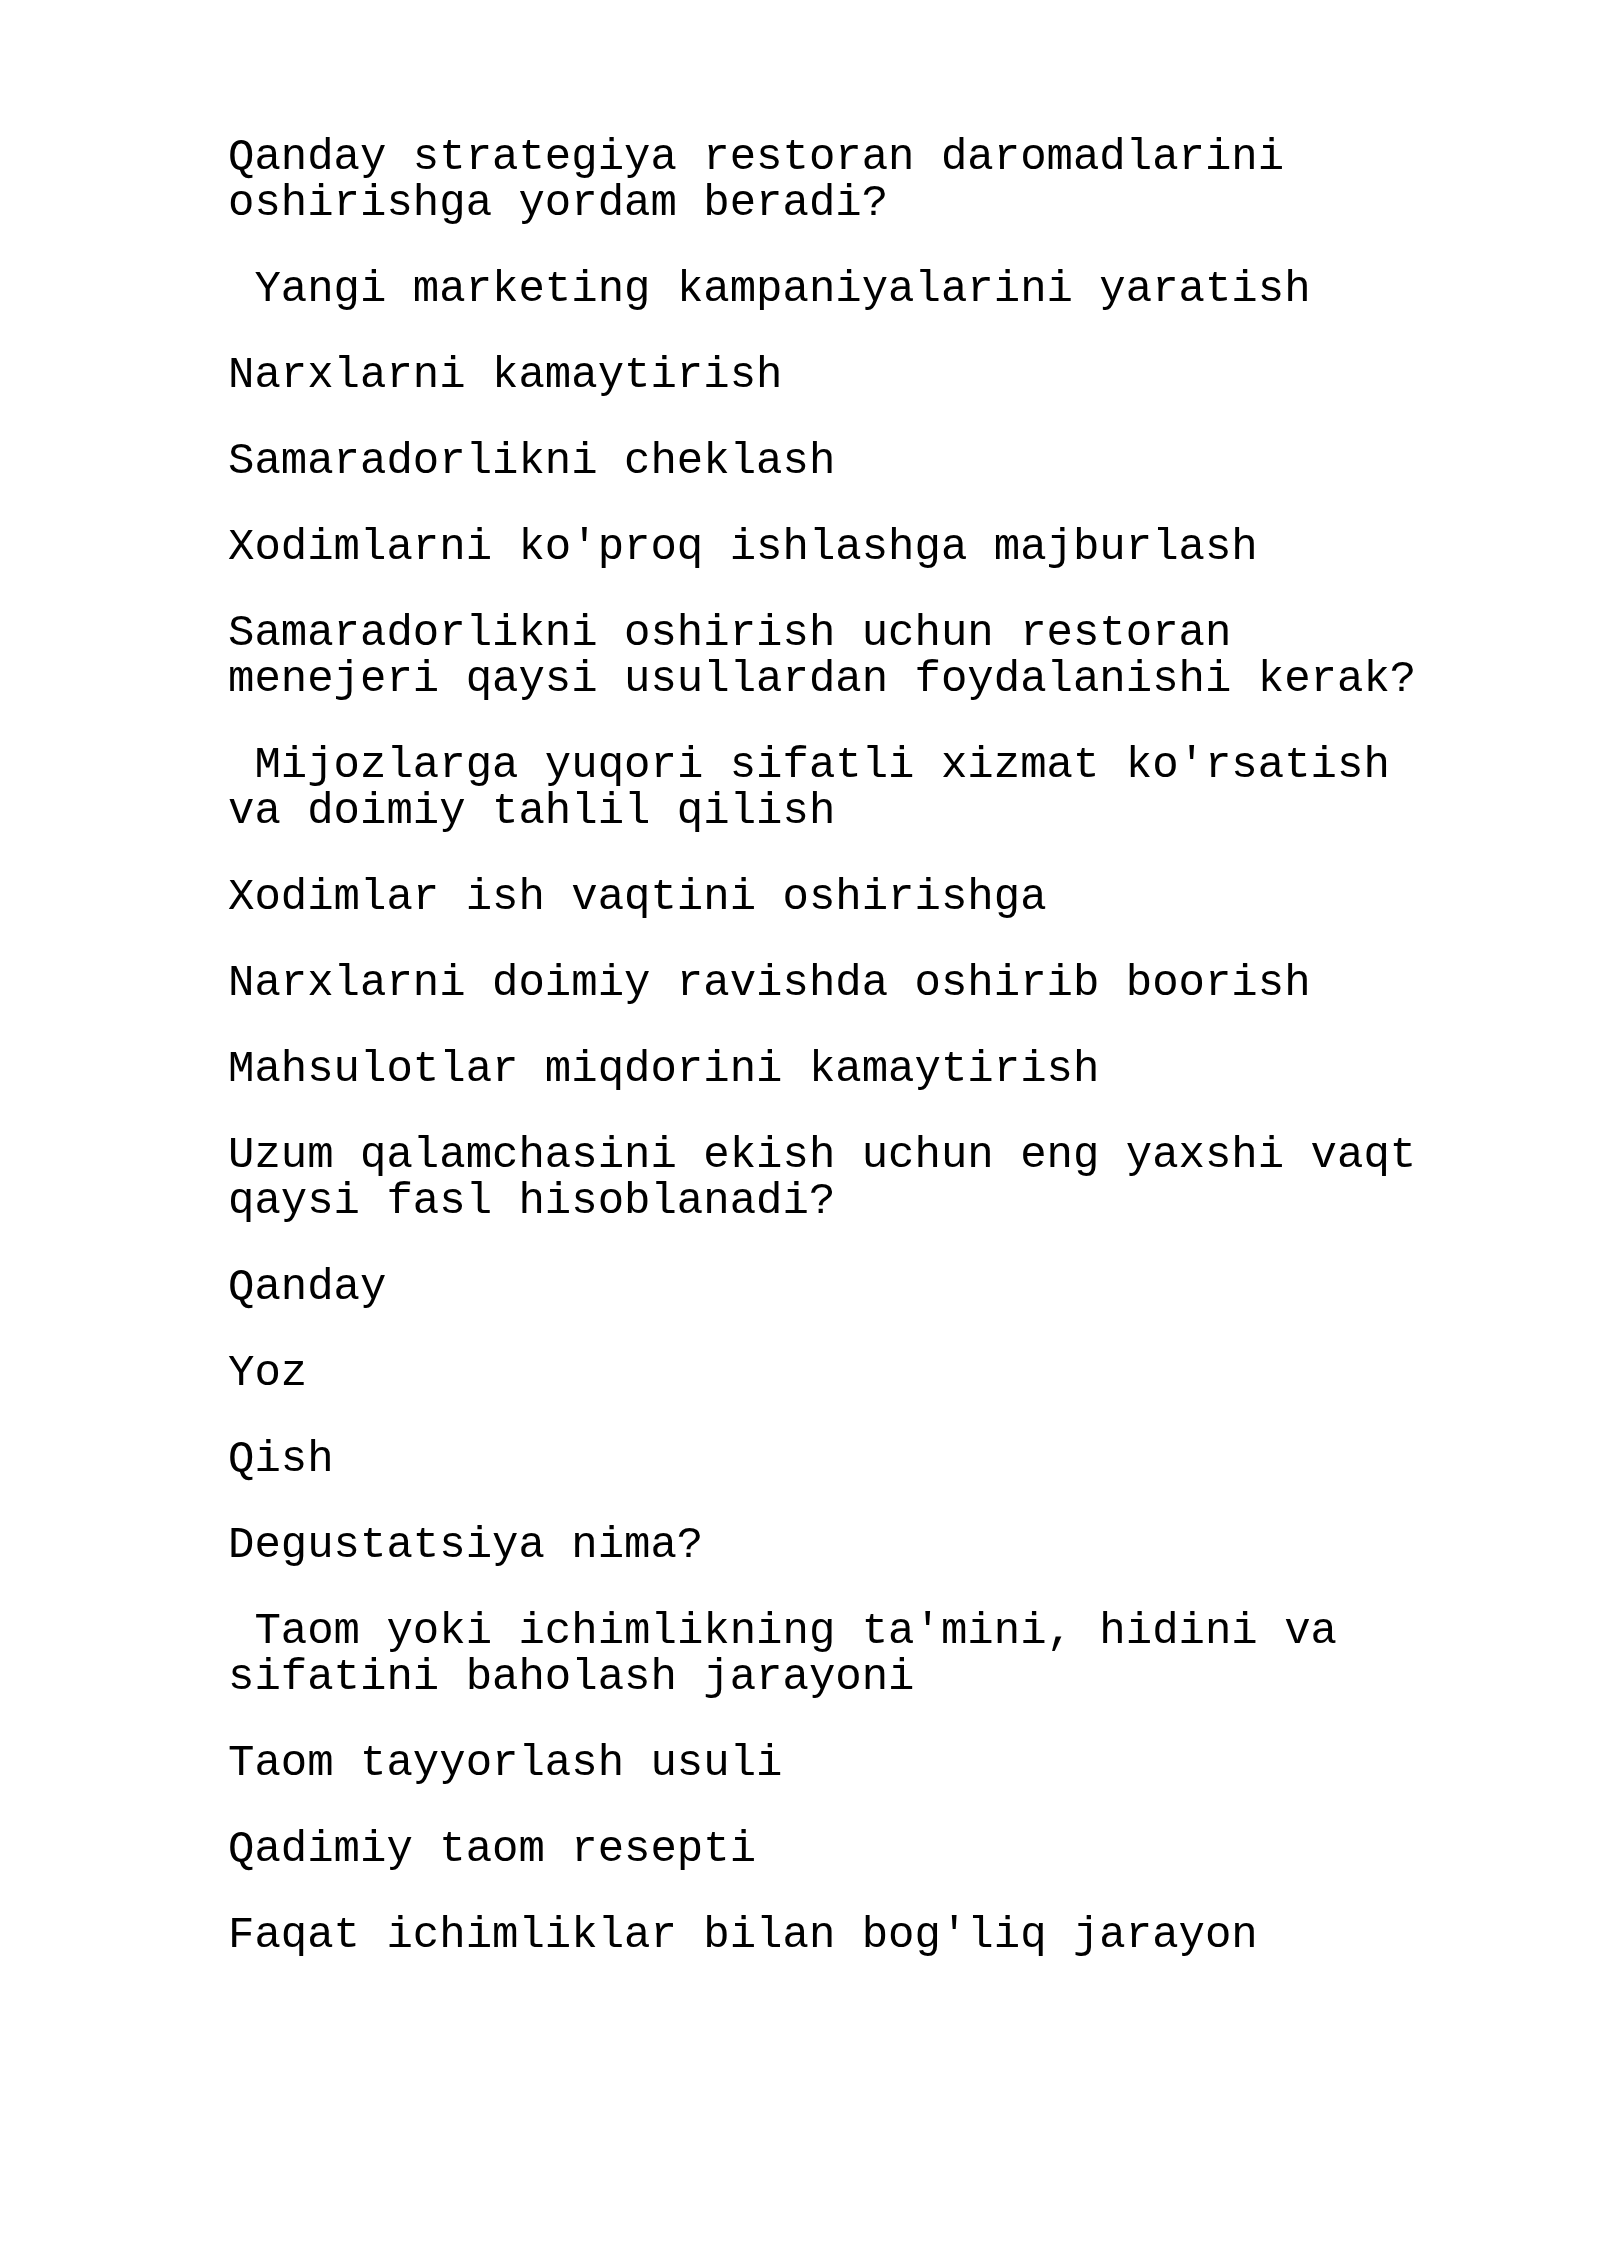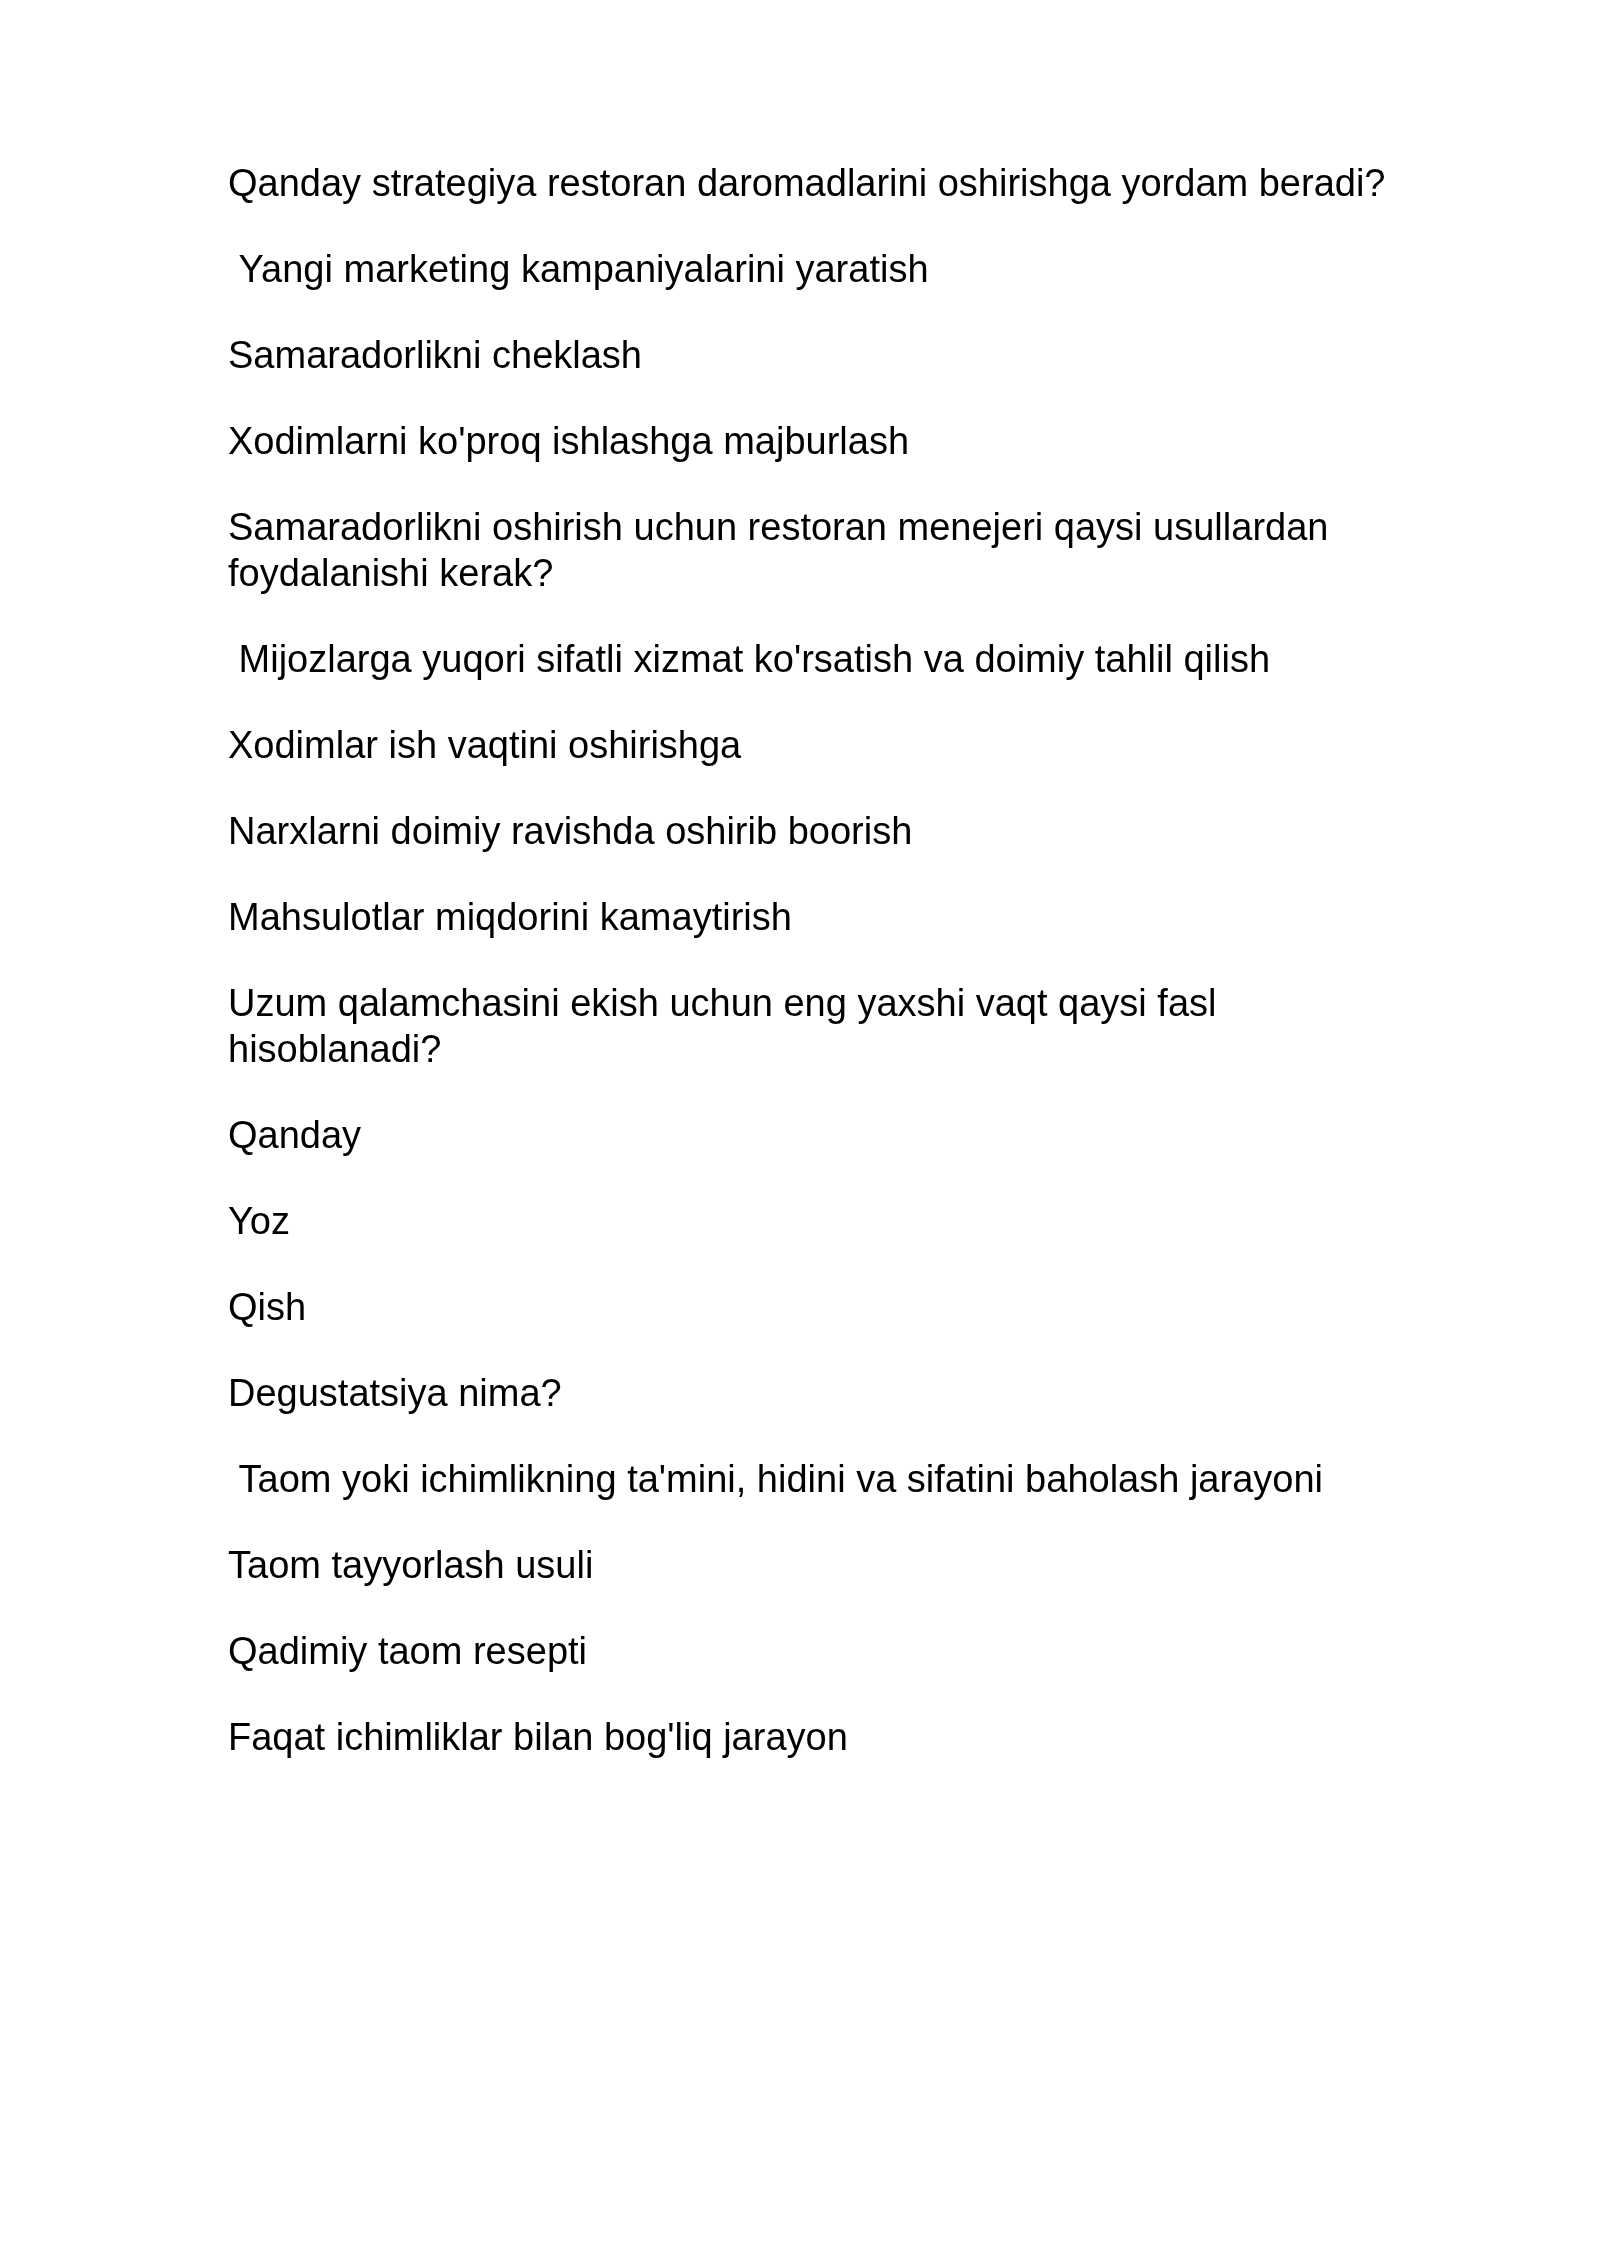--- a/index.html
+++ b/index.html
@@ -9,24 +9,24 @@
   body {
     width: 1600px;
     height: 2262px;
     background: #ffffff;
     position: relative;
     overflow: hidden;
   }
   .doc-content {
     position: absolute;
     left: 228px;
-    top: 160px;
+    top: 134px;
     width: 1200px;
-    font-family: Liberation Sans, sans-serif;
-    font-size: 38px;
+    font-family: Liberation Mono, monospace;
+    font-size: 44px;
     line-height: 46px;
     color: #000000;
   }
   .question-block {
     display: flow-root; 
   }
   .question-block + .question-block {
   }
   .para {
     margin: 0 0 40px 0;
@@ -34,20 +34,21 @@
   }
 </style>
 </head>
 <body>
 
 <div class="doc-content">
 
   <section class="question-block">
     <p class="para question">Qanday strategiya restoran daromadlarini oshirishga yordam beradi?</p>
     <p class="para option"> Yangi marketing kampaniyalarini yaratish</p>
+    <p class="para option">Narxlarni kamaytirish</p>
     <p class="para option">Samaradorlikni cheklash</p>
     <p class="para option">Xodimlarni ko'proq ishlashga majburlash</p>
   </section>
 
   <section class="question-block">
     <p class="para question">Samaradorlikni oshirish uchun restoran menejeri qaysi usullardan foydalanishi kerak?</p>
     <p class="para option"> Mijozlarga yuqori sifatli xizmat ko'rsatish va doimiy tahlil qilish</p>
     <p class="para option">Xodimlar ish vaqtini oshirishga</p>
     <p class="para option">Narxlarni doimiy ravishda oshirib boorish</p>
     <p class="para option">Mahsulotlar miqdorini kamaytirish</p>

